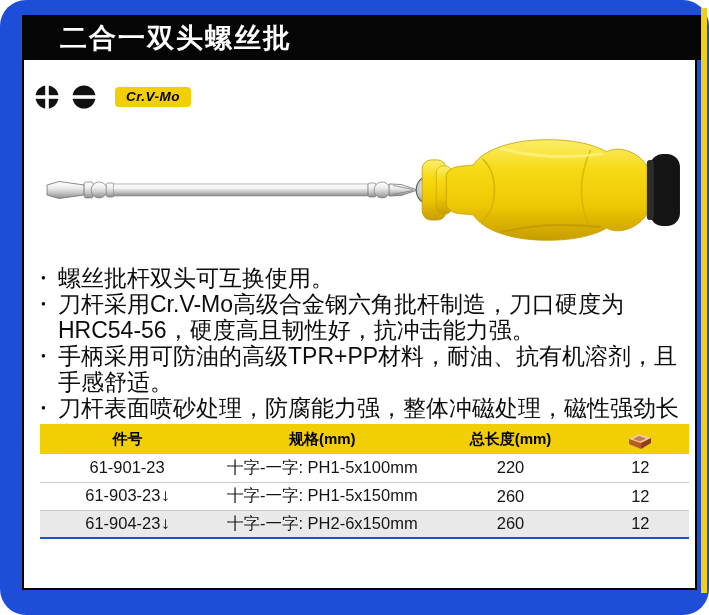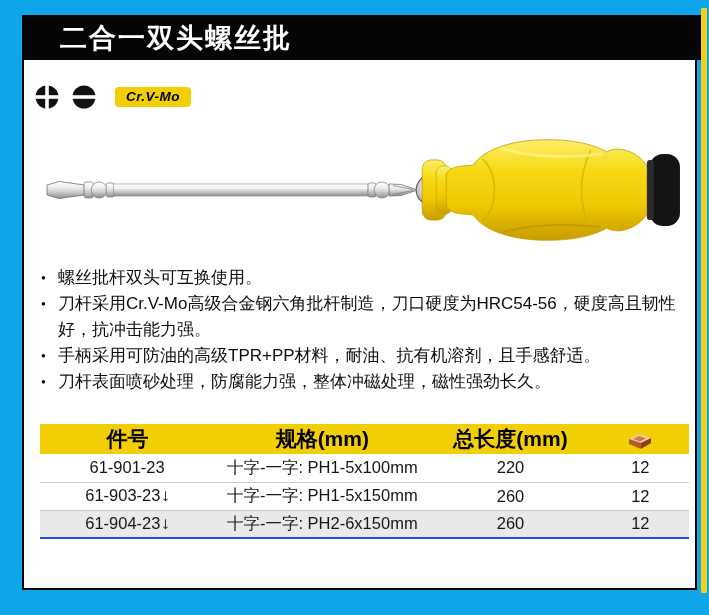--- a/index.html
+++ b/index.html
@@ -1,18 +1,18 @@
 <!DOCTYPE html>
 <html><head>
 <meta charset="utf-8">
 <style>
   * { margin:0; padding:0; box-sizing:border-box; }
   html,body { width:709px; height:615px; background:#ffffff;
     font-family:"Liberation Sans", sans-serif; color:#000; overflow:hidden; }
-  .page { position:relative; width:709px; height:615px; background:#0ea5e9; }
+  .page { position:relative; width:709px; height:615px; background:#1d4ed8;border-radius:26px; }
 
   .accent-strip { position:absolute; left:701px; top:8px; width:6px; height:585px;
     background:#F0D01D; }
 
   .frame { position:absolute; left:22px; top:15px; width:675px; height:575px;
     border:2px solid #000; background:#fff; }
 
   .title-bar { position:absolute; left:-2px; top:-2px; width:679px; height:45px;
     background:#050505; display:flex; align-items:center; padding-left:38px; }
   .title-bar h1 { color:#fff; font-size:27px; font-weight:bold; letter-spacing:2px; }
@@ -20,28 +20,28 @@
   .icons-row { position:absolute; left:11px; top:68px; display:flex;
     align-items:center; gap:13px; }
   .tip-icon { width:24px; height:24px; display:block; }
   .crv-badge { margin-left:6px; background:#F2CE05; color:#000; font-weight:bold;
     font-style:italic; font-size:13.5px; padding:2px 11px 3px 11px; border-radius:4px;
     letter-spacing:0.5px; }
 
   .product { position:absolute; left:5px; top:110px; width:662px; height:132px; }
 
   .features { position:absolute; left:17px; top:248px; width:640px; list-style:none; }
-  .features li { position:relative; padding-left:17px; font-size:17px;
+  .features li { position:relative; padding-left:17px; font-size:23px;
     line-height:26px; color:#0c0c0c; }
   .features li::before { content:"●"; position:absolute; left:0; top:0;
     font-size:8px; line-height:26px; color:#000; }
 
   .spec-table { position:absolute; left:16px; top:407px; width:649px;
     border-collapse:collapse; table-layout:fixed; }
-  .spec-table th { background:#F2CE05; height:30px; font-size:21px;
+  .spec-table th { background:#F2CE05; height:30px; font-size:15px;
     font-weight:bold; text-align:center; vertical-align:middle; }
   .spec-table td { height:28px; font-size:16.5px; text-align:center;
     vertical-align:middle; color:#151515; }
   .spec-table tbody tr { border-top:1px solid #c9c9c9; }
   .spec-table tbody tr:first-child { border-top:none; }
   .spec-table tbody tr.alt { background:#E9E9E9; }
   .spec-table tbody { border-bottom:2px solid #1d4ed8; }
   .col-part { width:27%; } .col-spec { width:33%; }
   .col-len { width:25%; } .col-qty { width:15%; }
   .arrow { font-weight:900; font-size:17px; margin-left:1px; display:inline-block;

